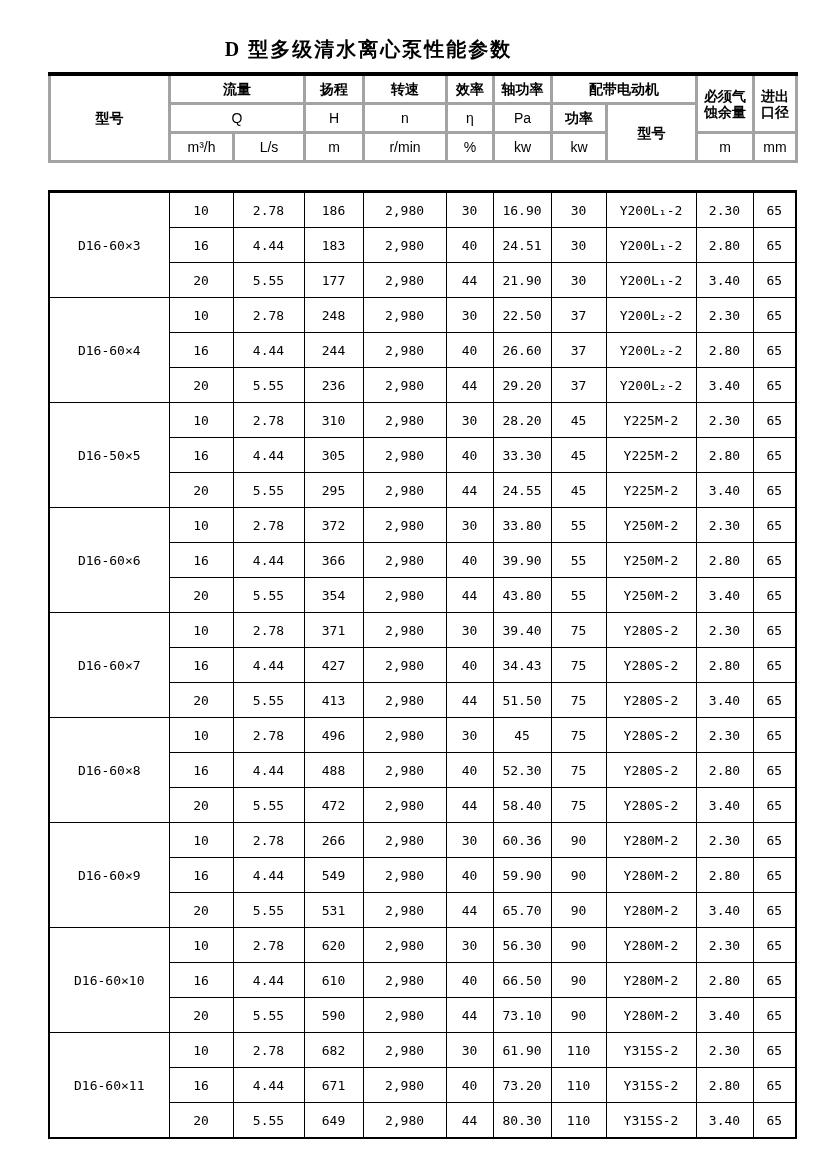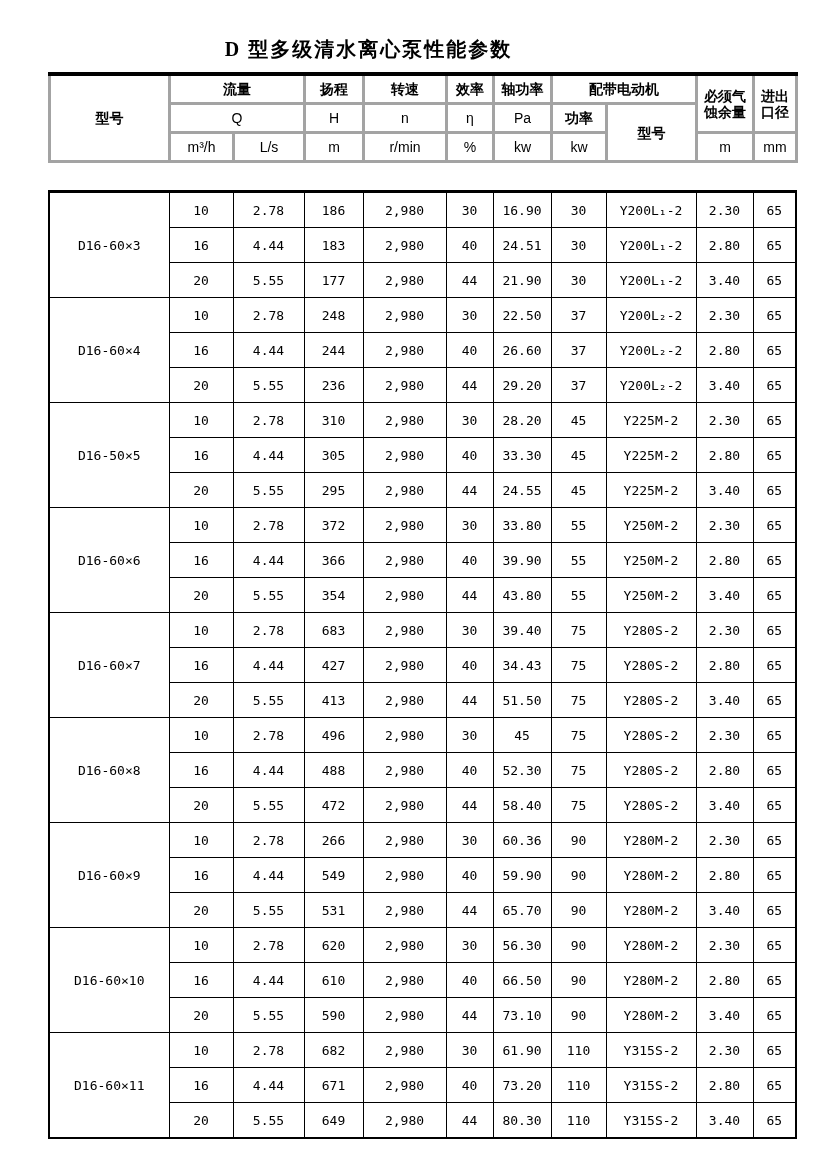--- a/index.html
+++ b/index.html
@@ -300,21 +300,21 @@
           <td>43.80</td>
           <td>55</td>
           <td>Y250M-2</td>
           <td>3.40</td>
           <td>65</td>
         </tr>
         <tr>
           <td rowspan="3" class="model-cell">D16-60×7</td>
           <td>10</td>
           <td>2.78</td>
-          <td>683</td>
+          <td>371</td>
           <td>2,980</td>
           <td>30</td>
           <td>39.40</td>
           <td>75</td>
           <td>Y280S-2</td>
           <td>2.30</td>
           <td>65</td>
         </tr>
         <tr>
           <td>16</td>

